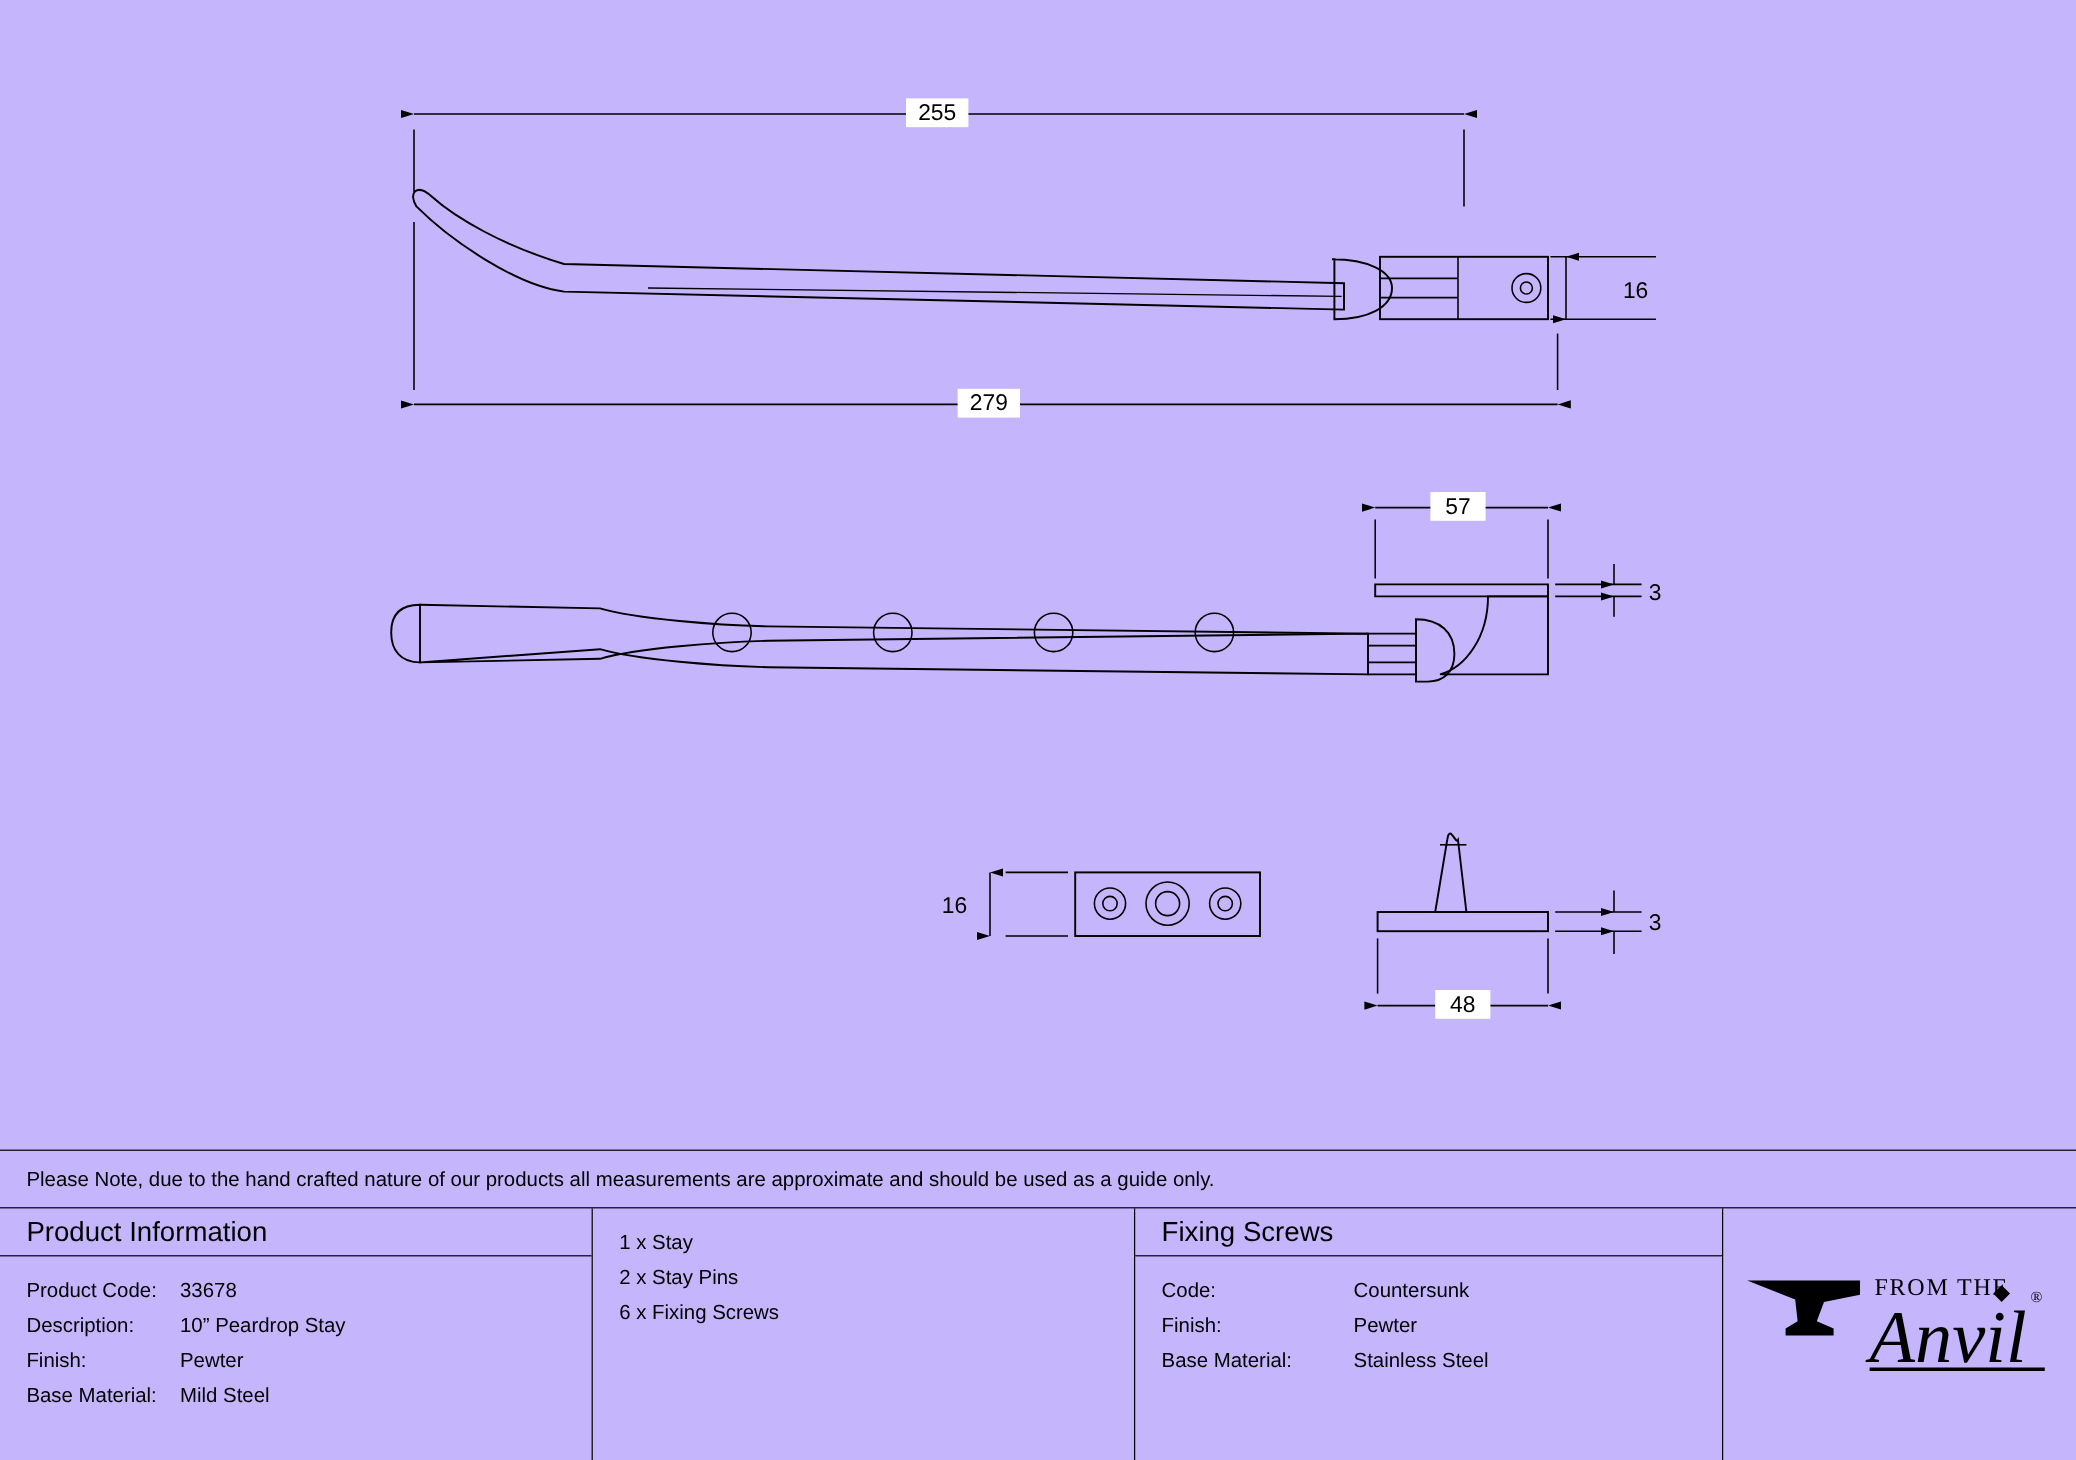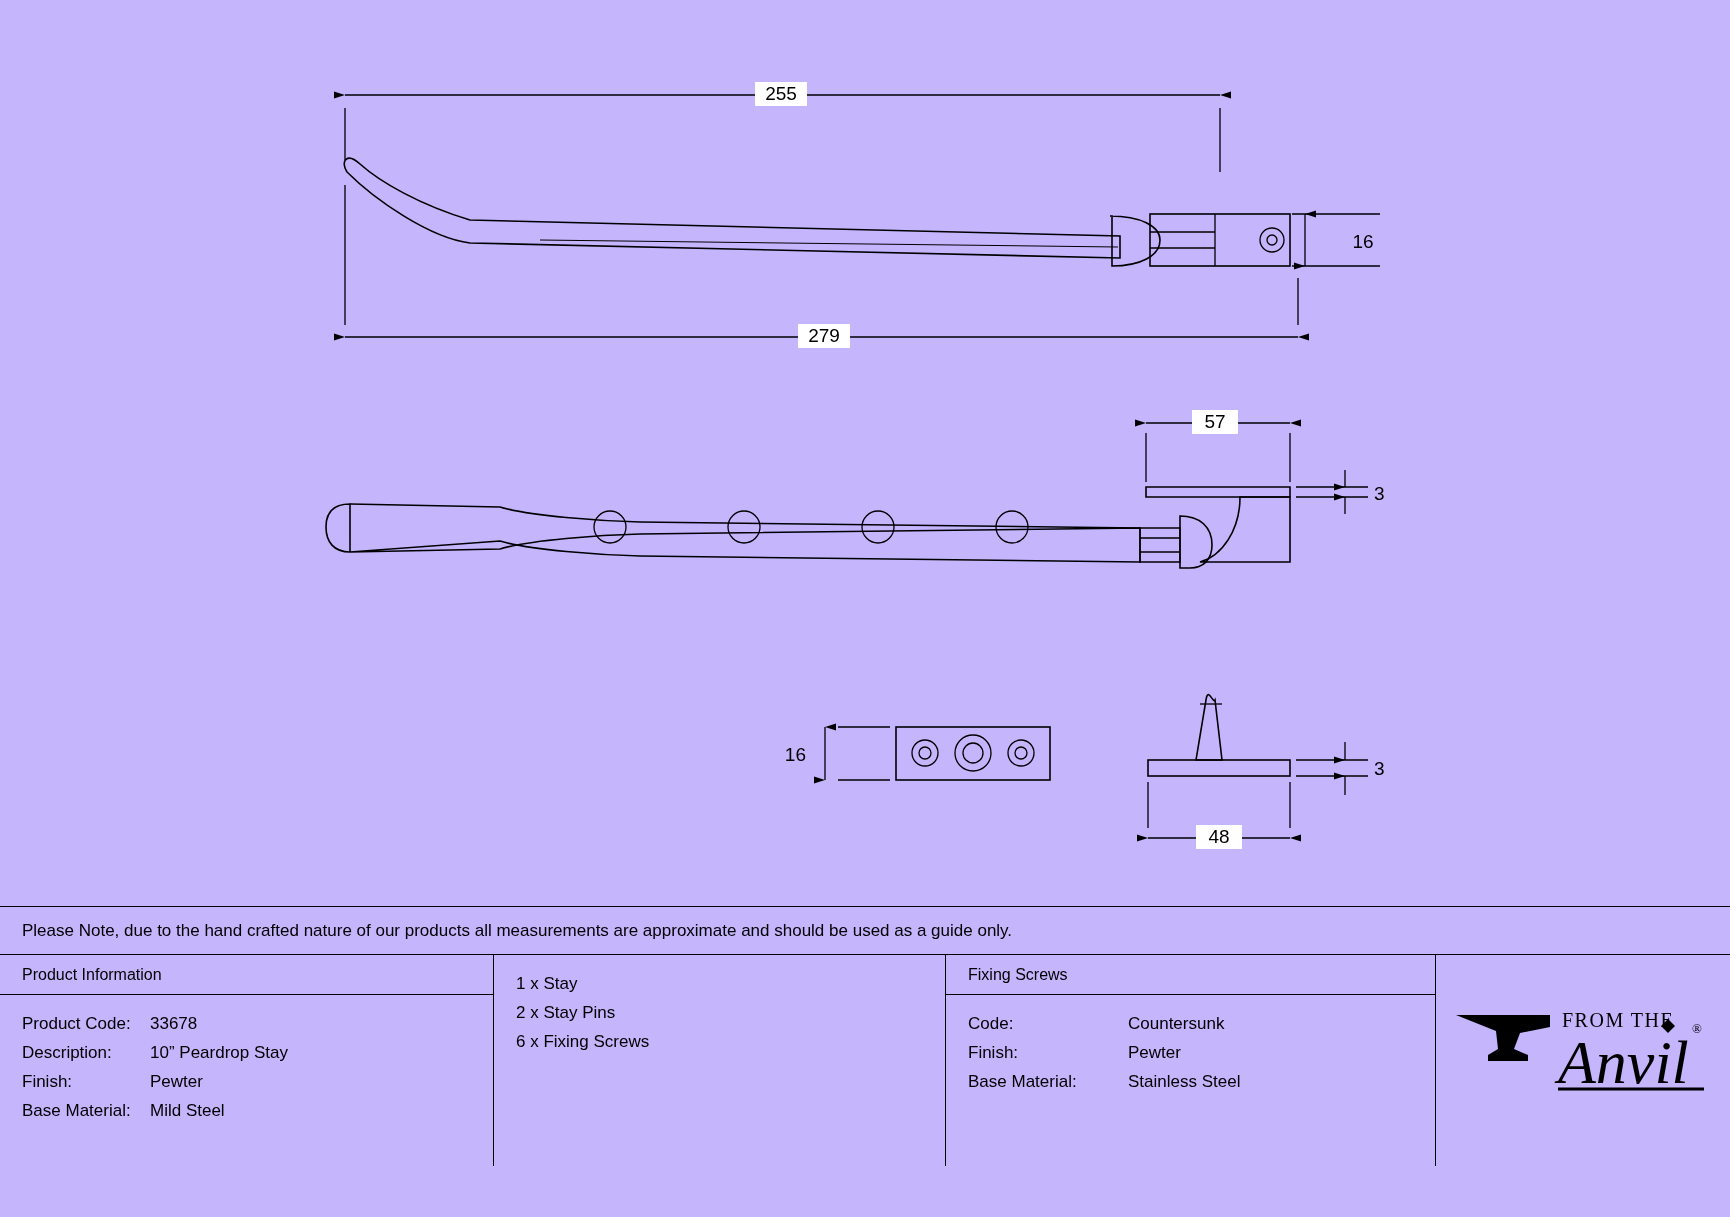--- a/index.html
+++ b/index.html
@@ -31,21 +31,21 @@
   .dimtext {
     font-family: "Liberation Sans", sans-serif;
     font-size: 19px;
     fill: #000000;
   }
 
   
   #infoblock {
     position: absolute;
     left: 0;
-    top: 906px;
+    top: 958px;
     width: 1730px;
     height: 259px;
     border-top: 1.5px solid #000;
     box-sizing: border-box;
   }
   #note {
     height: 48px;
     border-bottom: 1.5px solid #000;
     display: flex;
     align-items: center;
@@ -72,21 +72,21 @@
     align-items: center;
     justify-content: center;
     padding-bottom: 18px;
     box-sizing: border-box;
   }
   .colhead {
     height: 40px;
     display: flex;
     align-items: center;
     padding-left: 22px;
-    font-size: 16px;
+    font-size: 23px;
     border-bottom: 1.5px solid #000;
     box-sizing: border-box;
   }
   .colbody {
     padding: 14px 0 0 22px;
     font-size: 17px;
   }
   .row {
     display: flex;
     line-height: 29px;

